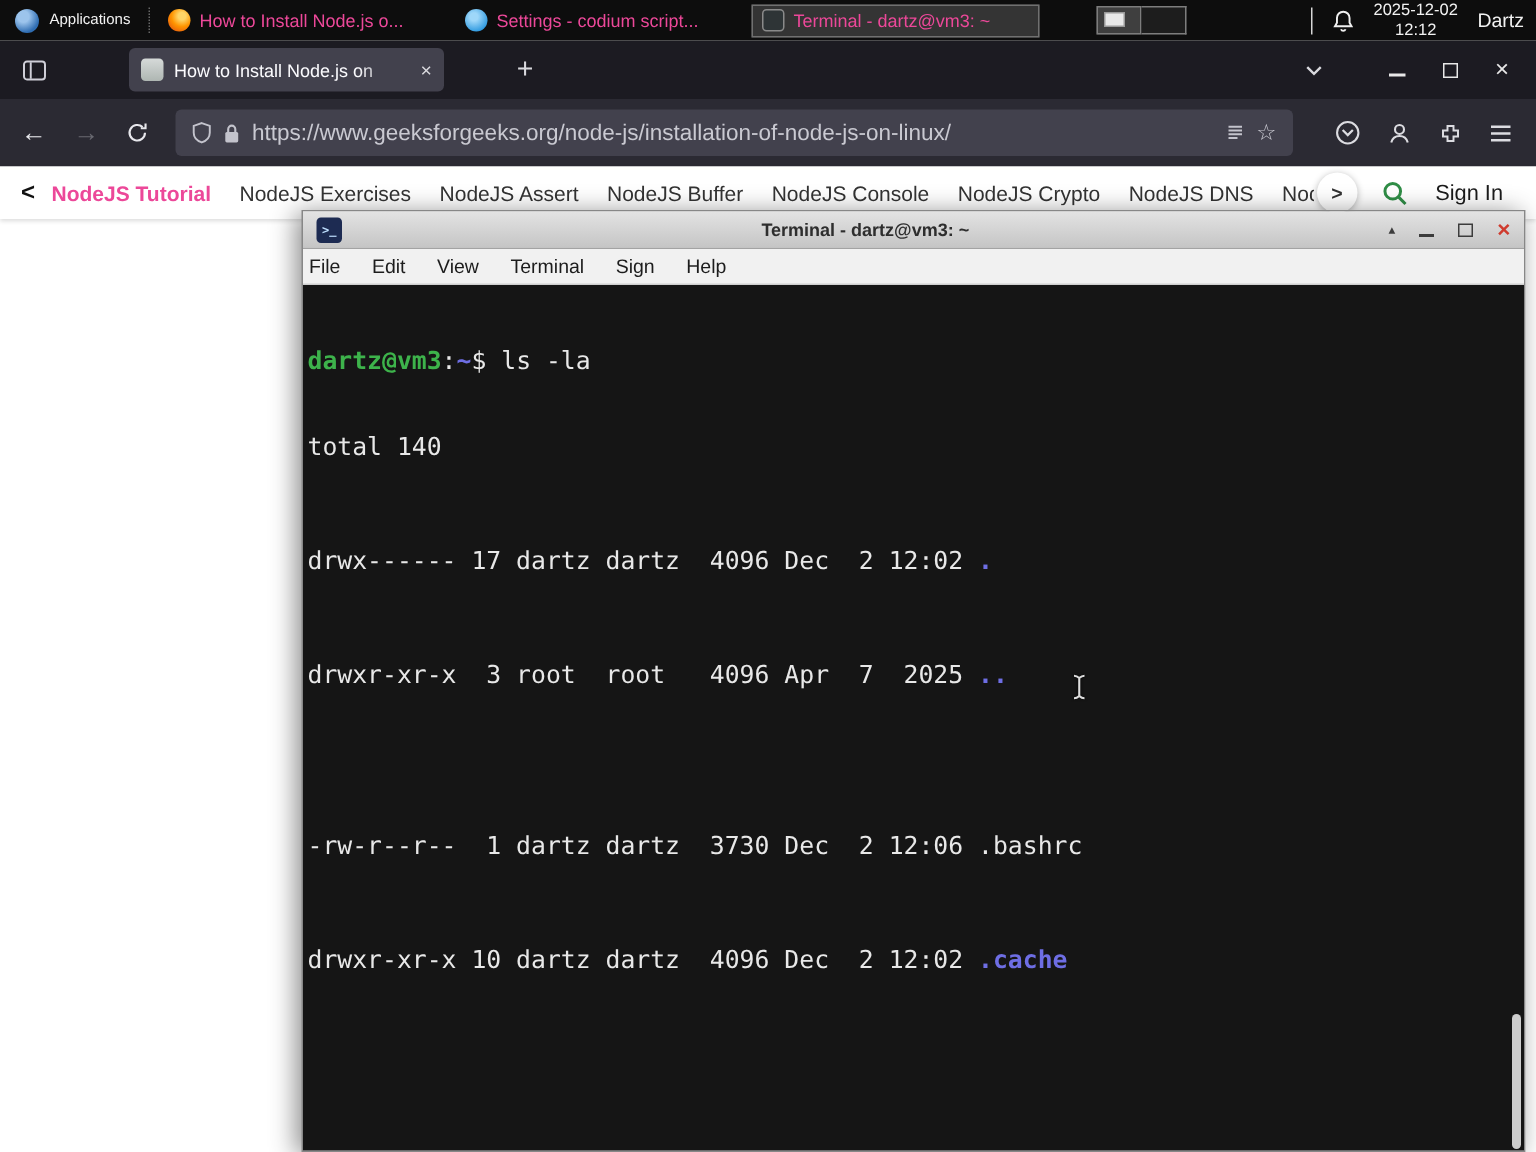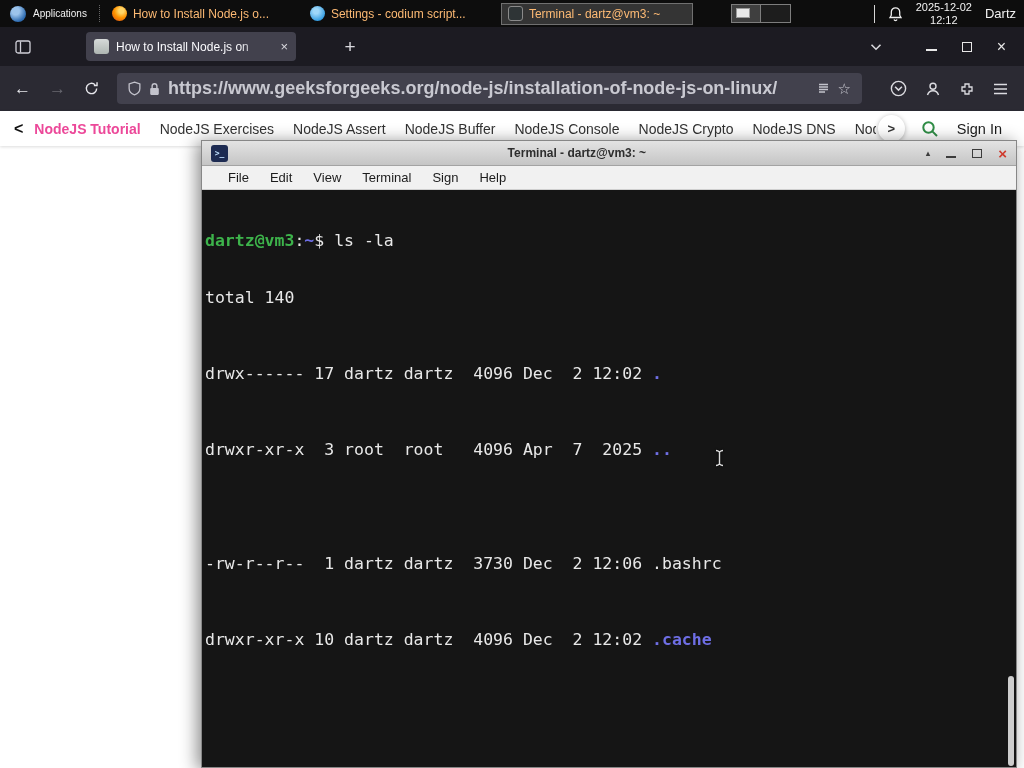--- a/index.html
+++ b/index.html
@@ -13,21 +13,21 @@
   #stage{position:relative;width:1024px;height:768px;background:#fff;}
 
   
   #panel{position:absolute;top:0;left:0;width:100%;height:27px;background:var(--panel-bg);
     display:flex;align-items:center;color:#f2f2f2;z-index:40;}
   .apps{display:flex;align-items:center;gap:7px;height:100%;padding:0 10px;font-size:10px;cursor:default;}
   .apps-icon{width:16px;height:16px;border-radius:50%;
     background:radial-gradient(circle at 35% 32%,#9cc4ec 0 25%,#2f6db2 70%);}
   .panel-sep{height:17px;border-left:1px dotted #666;margin:0 5px 0 2px;}
   .task{display:flex;align-items:center;gap:6px;width:192px;height:22px;padding:0 6px;margin-right:6px;
-    font-size:12px;color:#fdba74;white-space:nowrap;overflow:hidden;border:1px solid transparent;}
+    font-size:12px;color:#ec4899;white-space:nowrap;overflow:hidden;border:1px solid transparent;}
   .task[data-active="true"]{background:#343434;border-color:#707070;}
   .task-label{overflow:hidden;text-overflow:ellipsis;}
   .task-icon{flex:0 0 15px;height:15px;border-radius:3px;background:#555;}
   .task[data-icon="firefox"] .task-icon{border-radius:50%;
     background:radial-gradient(circle at 62% 32%,#ffd567 0 18%,#ff9500 50%,#e55b0c 85%);}
   .task[data-icon="codium"] .task-icon{border-radius:50%;
     background:radial-gradient(circle at 40% 35%,#9ed7f9 0 20%,#2f9ae0 75%);}
   .task[data-icon="terminal"] .task-icon{background:#2e3436;border:1px solid #8a8a8a;}
   .workspaces{display:flex;margin-left:32px;}
   .ws{width:30px;height:19px;border:1px solid #7d7d7d;background:#3f3f3f;position:relative;}
@@ -59,21 +59,21 @@
   .wb-restore{width:10px;height:10px;border:1.5px solid #e8e8e8;}
   .wb-close{font-size:16px;line-height:1;}
 
   .navbar{flex:0 0 45px;background:var(--toolbar);display:flex;align-items:center;padding:0 14px;gap:18px;}
   .nav-arrow{font-size:17px;color:#e7e7ec;line-height:1;}
   .nav-arrow.fwd{color:#686870;}
   .reload{color:#e7e7ec;display:flex;align-items:center;}
   .urlbar{flex:1;height:31px;background:var(--field);border-radius:4px;display:flex;align-items:center;
     gap:8px;padding:0 11px;min-width:0;}
   .urlbar .ubicon{color:#c3c3cc;display:flex;align-items:center;}
-  .url{flex:1;font-size:18px;color:#c9c9d1;white-space:nowrap;overflow:hidden;min-width:0;font-weight:bold;}
+  .url{flex:1;font-size:15px;color:#c9c9d1;white-space:nowrap;overflow:hidden;min-width:0;}
   .star{font-size:15px;color:#c9c9d1;line-height:1;}
   .tool-icons{display:flex;align-items:center;gap:18px;padding:0 2px 0 10px;color:#dcdce1;}
   .tool-icons > span{display:flex;align-items:center;}
 
   .sitebar{flex:0 0 35px;background:#fff;display:flex;align-items:center;box-shadow:0 1px 3px rgba(0,0,0,.14);
     position:relative;z-index:2;}
   .sb-back{font-weight:700;font-size:16px;margin:0 11px 0 14px;color:#111;}
   .sb-items{display:flex;gap:19px;flex:1;overflow:hidden;white-space:nowrap;font-size:14px;color:#333;min-width:0;}
   .sb-items .sb-item:first-child{color:#ec4899;font-weight:700;}
   .sb-fwd{flex:0 0 27px;height:27px;border-radius:50%;background:#fff;box-shadow:0 1px 5px rgba(0,0,0,.3);
@@ -90,21 +90,21 @@
     padding:0 9px;gap:8px;border-bottom:1px solid #a3a3a3;}
   .t-ico{width:17px;height:17px;background:#1d2b52;border-radius:3px;color:#bfe0ff;
     font:700 8px "DejaVu Sans Mono",monospace;display:flex;align-items:center;justify-content:center;}
   .t-ico::after{content:">_";}
   .t-name{flex:1;text-align:center;font-size:12px;font-weight:700;color:#2e2e2e;}
   .t-ctl{display:flex;align-items:center;gap:16px;color:#3c3c3c;}
   .t-shade{font-size:9px;line-height:1;}
   .t-min{width:10px;height:2px;background:#3c3c3c;margin-top:7px;}
   .t-max{width:10px;height:9px;border:1.5px solid #3c3c3c;}
   .t-close{color:var(--close-red);font-weight:700;font-size:15px;line-height:1;}
-  .t-menu{flex:0 0 24px;background:#f1f1f1;display:flex;align-items:center;gap:21px;padding:0 26px;
+  .t-menu{flex:0 0 24px;background:#f1f1f1;display:flex;align-items:center;gap:21px;padding:0 4px;
     font-size:13px;color:#1c1c1c;border-bottom:1px solid #cfcfcf;}
   .t-screen{flex:1;background:var(--term-bg);color:var(--term-fg);position:relative;overflow:hidden;
     font-family:"DejaVu Sans Mono",monospace;font-size:16.5px;line-height:19px;white-space:pre;
     padding:3px 0 0 3px;}
   .prompt-user{color:var(--prompt-green);font-weight:700;}
   .prompt-path{color:var(--dir-blue);font-weight:700;}
   .tline[data-type="dir"] .fname{color:var(--dir-blue);font-weight:700;}
   .t-scrollthumb{position:absolute;right:2px;bottom:1px;width:6px;height:90px;background:#cdcdcd;border-radius:3px;}
   .cursor-ibeam{position:absolute;left:433px;top:240px;pointer-events:none;
     filter:drop-shadow(0 0 1px rgba(0,0,0,.8));}

